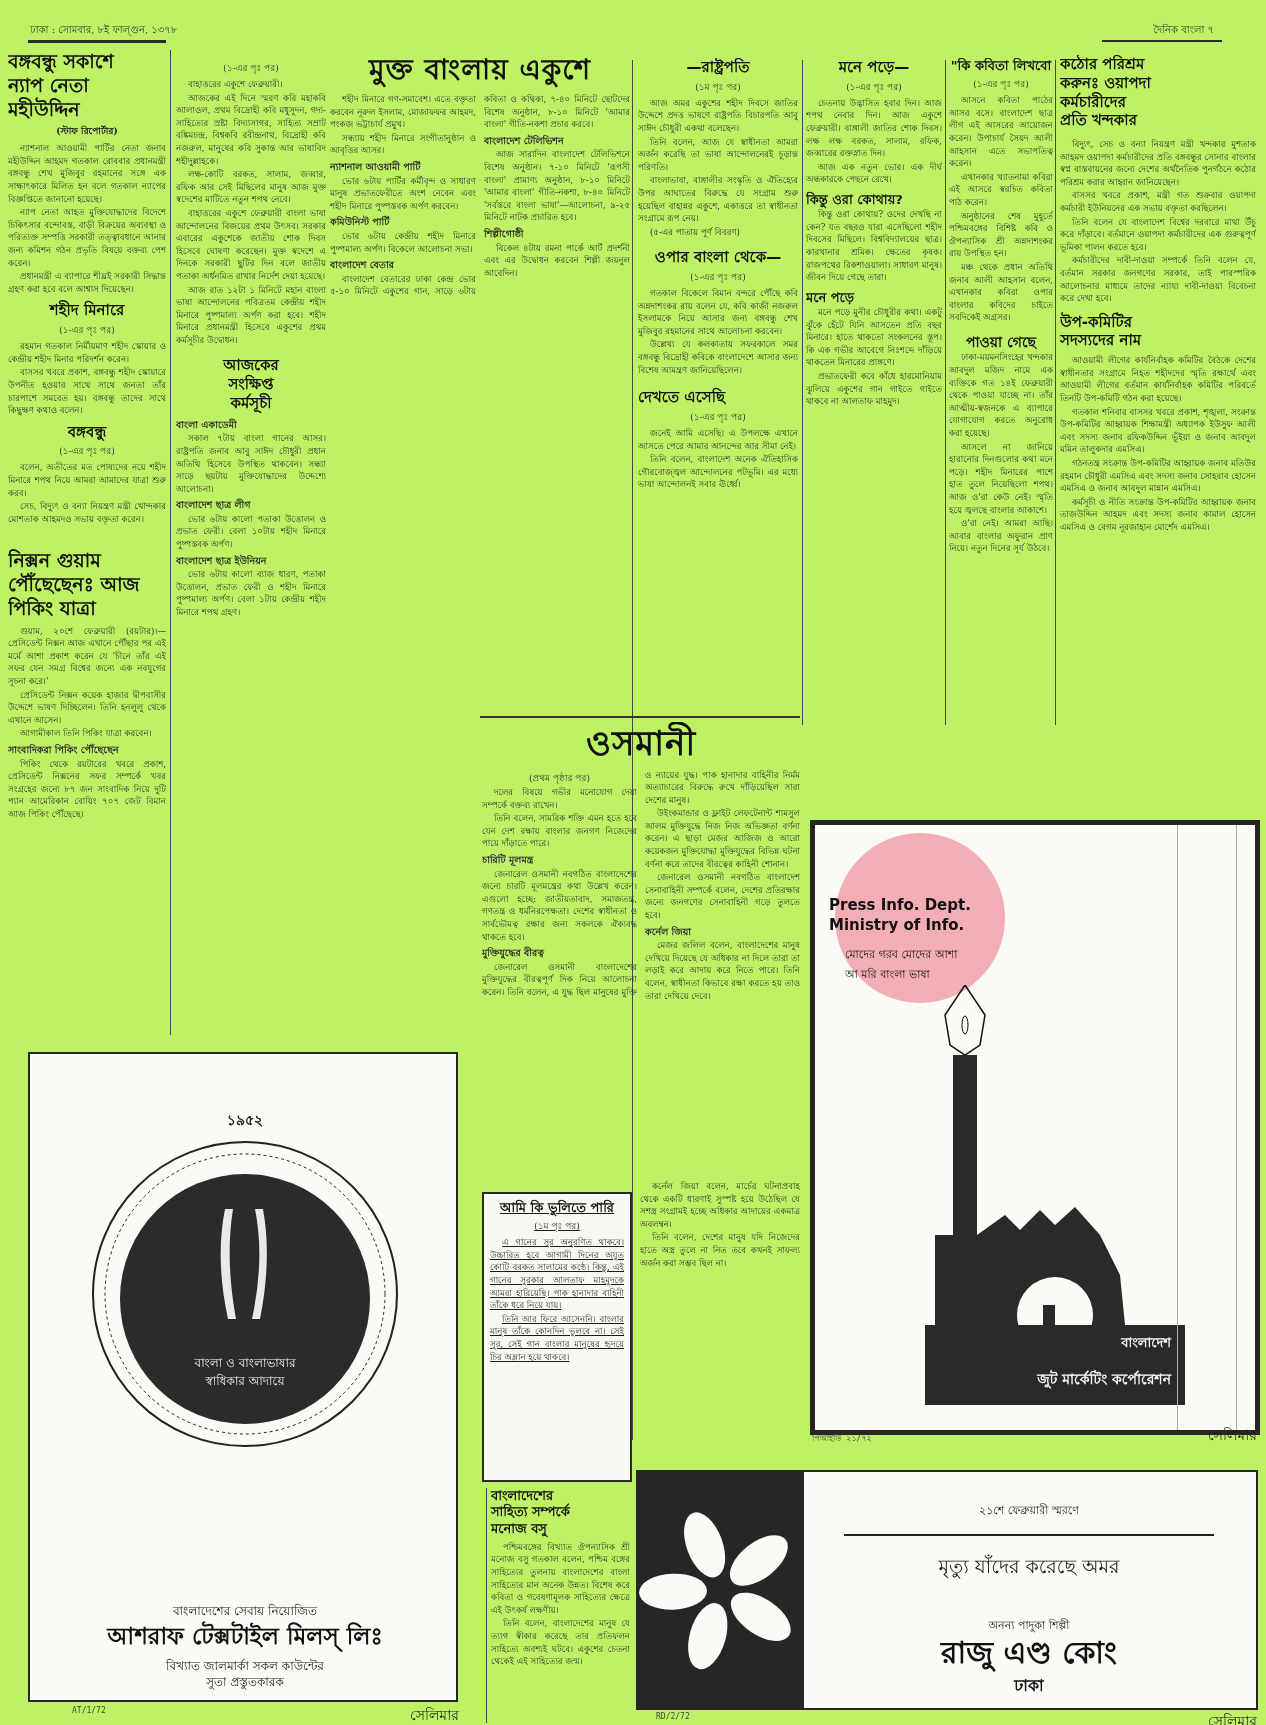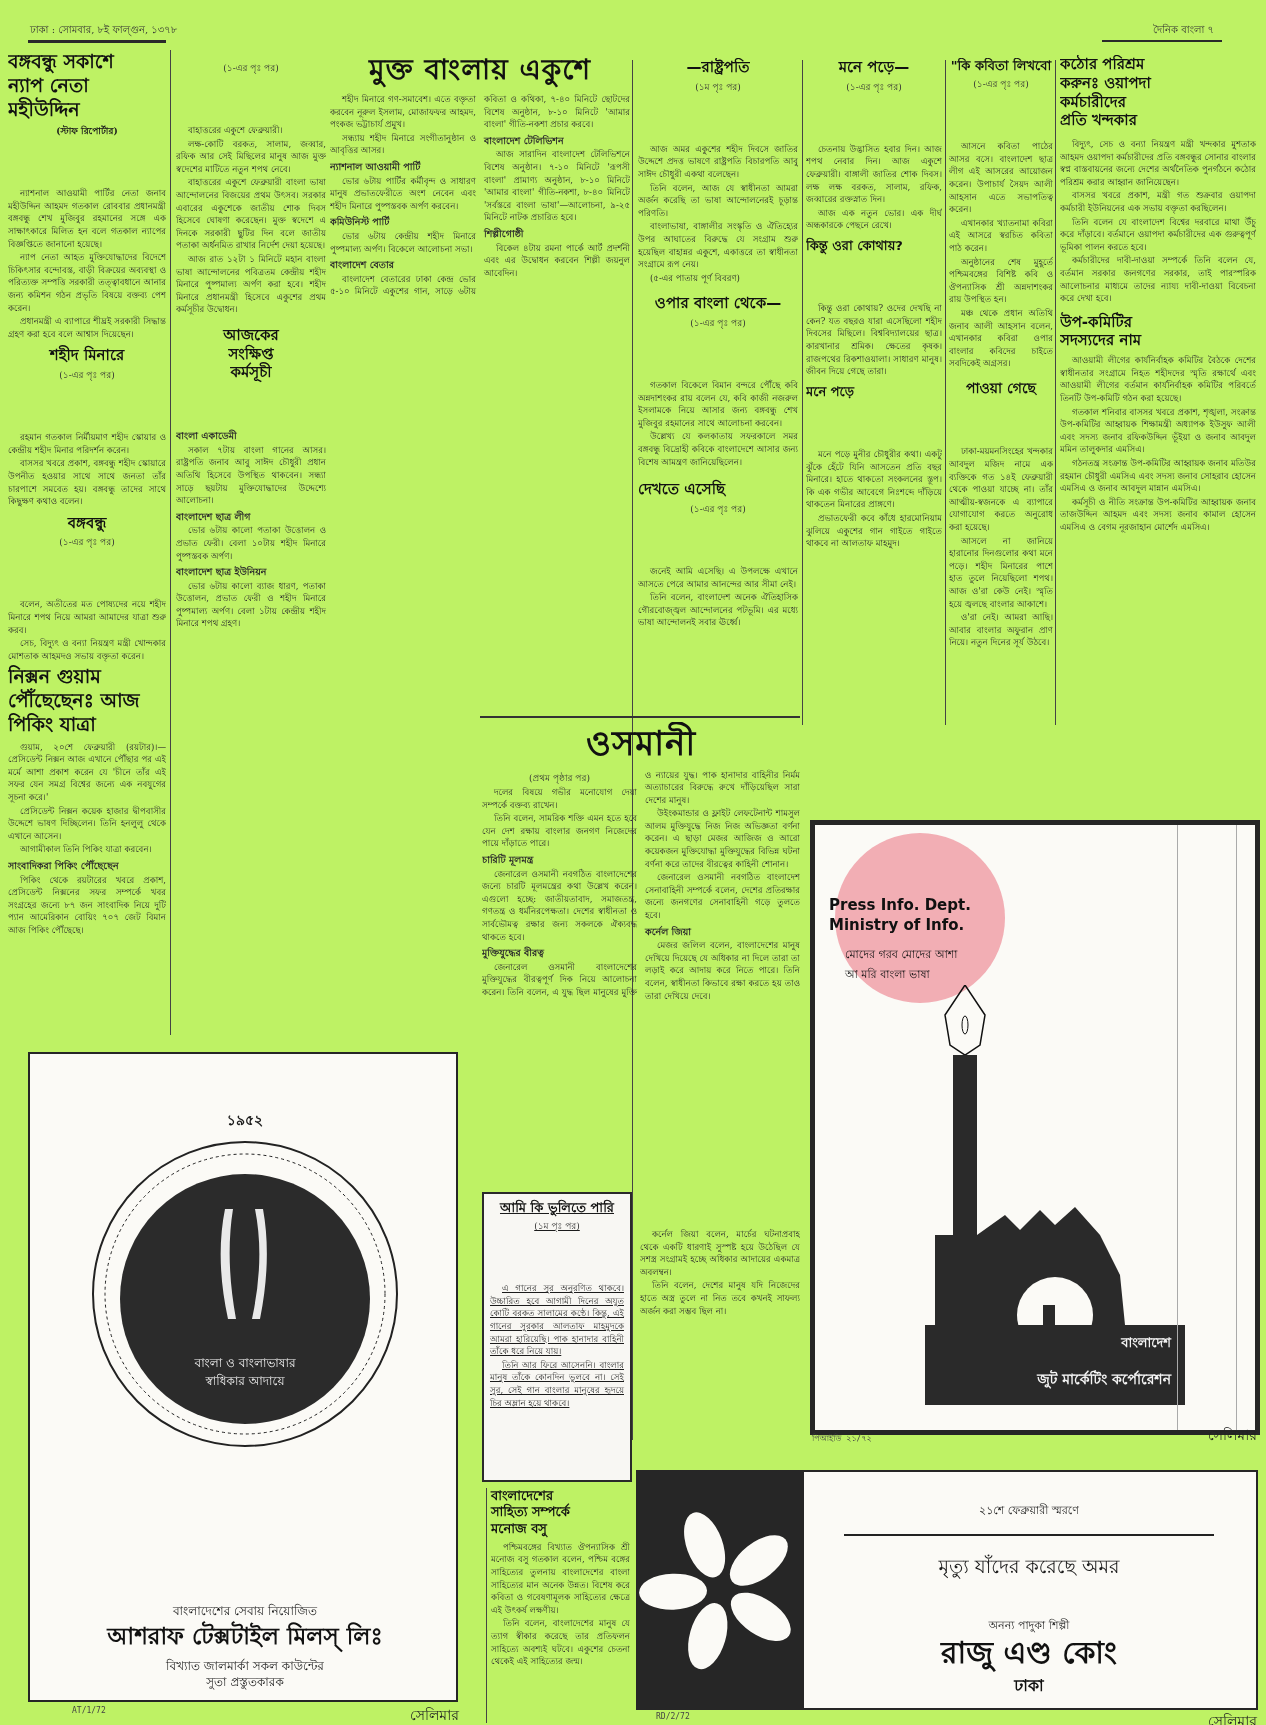--- a/index.html
+++ b/index.html
@@ -14,21 +14,21 @@
   .vrule { position: absolute; width: 1px; background: #444; }
   .hrule { position: absolute; height: 2px; background: #333; }
   .hl { font-family: "DejaVu Sans", sans-serif; font-weight: bold; color: #111; line-height: 1.25; }
   .hl-xl { font-size: 34px; text-align: center; letter-spacing: 1px; }
   .hl-l { font-size: 19px; }
   .hl-m { font-size: 15px; }
   .hl-s { font-size: 12px; }
   .center { text-align: center; }
   .cont { font-size: 9px; text-align: center; color: #333; margin: 3px 0 2px; }
   .byline { font-size: 9px; text-align: center; font-weight: bold; margin: 3px 0; }
-  .body-txt { font-size: 8.6px; line-height: 12.6px; color: #2b2b2b; text-align: justify; margin-top: 48px; }
+  .body-txt { font-size: 8.6px; line-height: 12.6px; color: #2b2b2b; text-align: justify; }
   .body-txt p { text-indent: 12px; margin-bottom: 1px; }
   .sub { font-size: 9.5px; font-weight: bold; margin: 4px 0 1px; }
   .box { position: absolute; border: 2px solid #2a2a2a; background: #f8f7f3; }
   .ad { position: absolute; background: #fbfaf6; border: 2px solid #262626; }
   .credit { position: absolute; font-size: 8px; color: #444; font-family: "DejaVu Sans Mono", monospace; }
   .sig { position: absolute; font-size: 14px; font-weight: normal; color: #222; }
 </style>
 </head>
 <body>
 
@@ -62,38 +62,39 @@
     <div class="body-txt">
       <p>রহমান গতকাল নির্মীয়মাণ শহীদ স্কোয়ার ও কেন্দ্রীয় শহীদ মিনার পরিদর্শন করেন।</p>
       <p>বাসসর খবরে প্রকাশ, বঙ্গবন্ধু শহীদ স্কোয়ারে উপনীত হওয়ার সাথে সাথে জনতা তাঁর চারপাশে সমবেত হয়। বঙ্গবন্ধু তাদের সাথে কিছুক্ষণ কথাও বলেন।</p>
     </div>
     <div class="hl hl-m center" style="margin-top:6px;">বঙ্গবন্ধু</div>
     <div class="cont">(১-এর পৃঃ পর)</div>
     <div class="body-txt">
       <p>বলেন, অতীতের মত পোষ্যদের নয়ে শহীদ মিনারে শপথ নিয়ে আমরা আমাদের যাত্রা শুরু করব।</p>
       <p>সেচ, বিদ্যুৎ ও বন্যা নিয়ন্ত্রণ মন্ত্রী খোন্দকার মোশতাক আহমদও সভায় বক্তৃতা করেন।</p>
     </div>
-    <div class="hl hl-l" style="margin-top:3px;">
+    <div class="hl hl-l" style="margin-top:24px;">
       <div>নিক্সন গুয়াম</div>
       <div>পৌঁছেছেনঃ আজ</div>
       <div>পিকিং যাত্রা</div>
     </div>
     <div class="body-txt" style="margin-top:4px;">
       <p>গুয়াম, ২০শে ফেব্রুয়ারী (রয়টার)।— প্রেসিডেন্ট নিক্সন আজ এখানে পৌঁছার পর এই মর্মে আশা প্রকাশ করেন যে 'চীনে তাঁর এই সফর যেন সমগ্র বিশ্বের জন্যে এক নবযুগের সূচনা করে।'</p>
       <p>প্রেসিডেন্ট নিক্সন কয়েক হাজার দ্বীপবাসীর উদ্দেশে ভাষণ দিচ্ছিলেন। তিনি হনলুলু থেকে এখানে আসেন।</p>
       <p>আগামীকাল তিনি পিকিং যাত্রা করবেন।</p>
       <div class="sub">সাংবাদিকরা পিকিং পৌঁছেছেন</div>
       <p>পিকিং থেকে রয়টারের খবরে প্রকাশ, প্রেসিডেন্ট নিক্সনের সফর সম্পর্কে খবর সংগ্রহের জন্যে ৮৭ জন সাংবাদিক নিয়ে দুটি প্যান আমেরিকান বোয়িং ৭০৭ জেট বিমান আজ পিকিং পৌঁছেছে।</p>
     </div>
   </div>
 
   <div class="col" style="left:176px;top:58px;width:150px;height:975px;">
     <div class="cont">(১-এর পৃঃ পর)</div>
     <div class="body-txt">
       <p>বাহাত্তরের একুশে ফেব্রুয়ারী।</p>
+      <p>আজকের এই দিনে স্মরণ করি মহাকবি আলাওল, প্রথম বিদ্রোহী কবি মধুসূদন, গদ্য-সাহিত্যের স্রষ্টা বিদ্যাসাগর, সাহিত্য সম্রাট বঙ্কিমচন্দ্র, বিশ্বকবি রবীন্দ্রনাথ, বিদ্রোহী কবি নজরুল, মানুষের কবি সুকান্ত আর ভাষাবিদ শহীদুল্লাহকে।</p>
       <p>লক্ষ-কোটি বরকত, সালাম, জব্বার, রফিক আর সেই মিছিলের মানুষ আজ মুক্ত স্বদেশের মাটিতে নতুন শপথ নেবে।</p>
       <p>বাহাত্তরের একুশে ফেব্রুয়ারী বাংলা ভাষা আন্দোলনের বিজয়ের প্রথম উৎসব। সরকার এবারের একুশেকে জাতীয় শোক দিবস হিসেবে ঘোষণা করেছেন। মুক্ত স্বদেশে এ দিনকে সরকারী ছুটির দিন বলে জাতীয় পতাকা অর্ধনমিত রাখার নির্দেশ দেয়া হয়েছে।</p>
       <p>আজ রাত ১২টা ১ মিনিটে মহান বাংলা ভাষা আন্দোলনের পবিত্রতম কেন্দ্রীয় শহীদ মিনারে পুষ্পমাল্য অর্পণ করা হবে। শহীদ মিনারে প্রধানমন্ত্রী হিসেবে একুশের প্রথম কর্মসূচীর উদ্বোধন।</p>
     </div>
     <div class="hl hl-m center" style="margin:10px 0 6px;">
       <div>আজকের</div>
       <div>সংক্ষিপ্ত</div>
       <div>কর্মসূচী</div>
     </div>
     <div class="body-txt">

